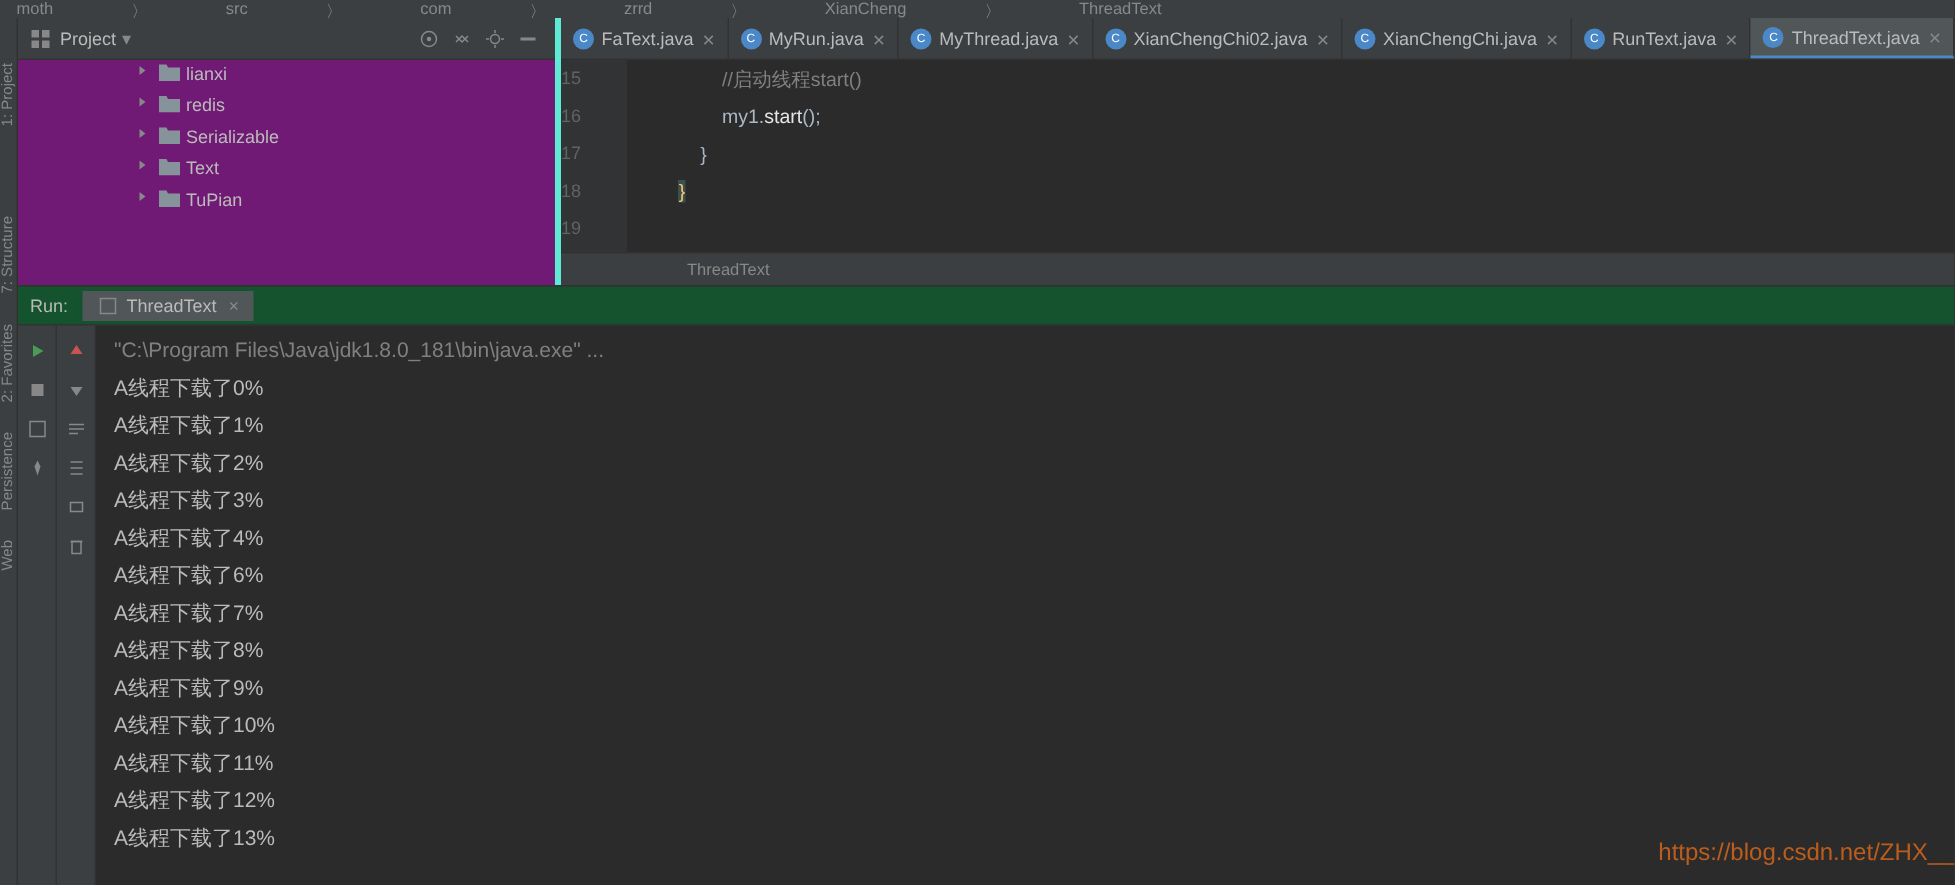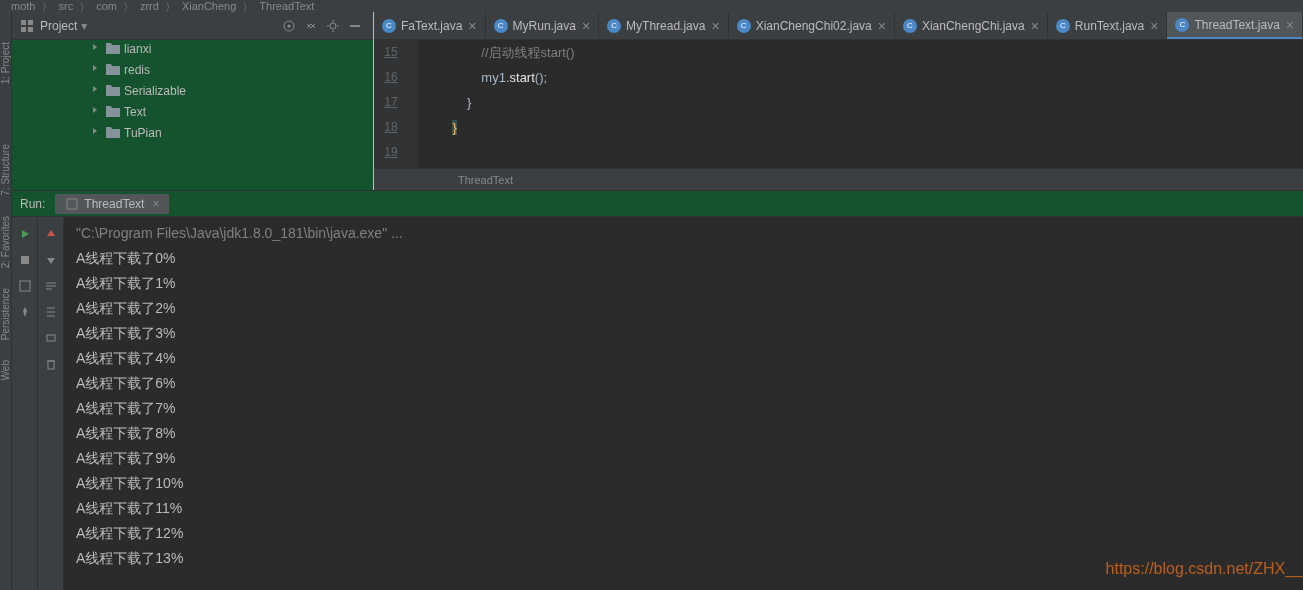--- a/index.html
+++ b/index.html
@@ -1,47 +1,47 @@
 <!DOCTYPE html>
 <html><head>
   <meta charset="utf-8">
   <style>
     * { margin: 0; padding: 0; box-sizing: border-box; font-family: "Segoe UI", Arial, sans-serif; }
     body { width: 1303px; height: 590px; background: #3c3f41; color: #bbbbbb; overflow: hidden; position: relative; }
     
-    .breadcrumb { height: 12px; background: #3c3f41; display: flex; padding: 0 8px; font-size: 11px; color: #888; }
+    .breadcrumb { height: 12px; background: #3c3f41; display: flex; padding: 0 8px; font-size: 11px; color: #888; gap: 46px; }
     .breadcrumb span { margin: 0 3px; }
     
     .main-layout { display: flex; height: calc(100% - 12px); }
     
     .left-sidebar { width: 22px; background: #3c3f41; border-right: 1px solid #323232; display: flex; flex-direction: column; align-items: center; padding-top: 30px; }
     .sidebar-label { writing-mode: vertical-rl; transform: rotate(180deg); font-size: 10px; color: #888; margin-bottom: 20px; cursor: pointer; }
     
     .content-area { flex: 1; display: flex; flex-direction: column; }
     
     .top-section { display: flex; height: 178px; }
     
-    .project-panel { width: 362px; background: #14532d; border-right: 1px solid #5eead4; display: flex; flex-direction: column; }
+    .project-panel { width: 362px; background: #701a75; border-right: 4px solid #5eead4; display: flex; flex-direction: column; }
     .project-header { height: 28px; background: #3c3f41; border-bottom: 1px solid #323232; display: flex; align-items: center; padding: 0 8px; font-size: 12px; }
     .project-header .title { flex: 1; display: flex; align-items: center; }
     .project-header .icon-btn { width: 20px; height: 20px; display: flex; align-items: center; justify-content: center; cursor: pointer; margin-left: 2px; }
     .project-tree { flex: 1; overflow: auto; padding: 2px 0; }
     .tree-item { display: flex; height: 21px; padding-left: 78px; font-size: 12px; color: #bbbbbb; cursor: pointer; }
     .tree-arrow { width: 10px; height: 10px; margin-right: 6px; }
     .tree-folder-icon { width: 14px; height: 12px; margin-right: 4px; }
     
     .editor-panel { flex: 1; background: #2b2b2b; display: flex; flex-direction: column; }
     .editor-tabs { height: 28px; background: #3c3f41; border-bottom: 1px solid #323232; display: flex; align-items: center; overflow: hidden; }
     .editor-tab { height: 100%; padding: 0 8px; display: flex; align-items: center; font-size: 12px; color: #bbbbbb; border-right: 1px solid #323232; cursor: pointer; }
     .editor-tab.active { background: #515658; border-bottom: 2px solid #4a88c7; }
     .editor-tab .class-icon { width: 14px; height: 14px; margin-right: 5px; border-radius: 50%; background: #4a88c7; display: flex; align-items: center; justify-content: center; font-size: 8px; color: #fff; }
     .editor-tab .close-x { margin-left: 6px; color: #888; font-size: 14px; }
     
     .editor-body { flex: 1; display: flex; background: #2b2b2b; }
-    .gutter { width: 44px; background: #313335; text-align: center; padding-right: 10px; font-family: "Consolas", monospace; font-size: 12px; color: #606366; line-height: 25px; text-decoration: underline; }
+    .gutter { width: 44px; background: #313335; text-align: left; padding-right: 10px; font-family: "Consolas", monospace; font-size: 12px; color: #606366; line-height: 25px; }
     .fold-gutter { width: 12px; background: #2b2b2b; }
     .code-area { flex: 1; font-family: "Consolas", monospace; font-size: 13px; line-height: 25px; color: #a9b7c6; padding-left: 8px; }
     .code-line { white-space: pre; }
     .comment { color: #808080; }
     .method { color: #e5e5e5; }
     .brace-hl { color: #ffc66d; background: #3b514d; }
     .editor-breadcrumb { height: 22px; background: #3c3f41; border-top: 1px solid #323232; padding-left: 84px; font-size: 11px; color: #888; display: flex; align-items: center; }
     
     .run-panel { flex: 1; background: #2b2b2b; display: flex; flex-direction: column; border-top: 1px solid #323232; }
     .run-header { height: 26px; background: #14532d; border-bottom: 1px solid #323232; display: flex; align-items: center; padding: 0 8px; font-size: 12px; }

